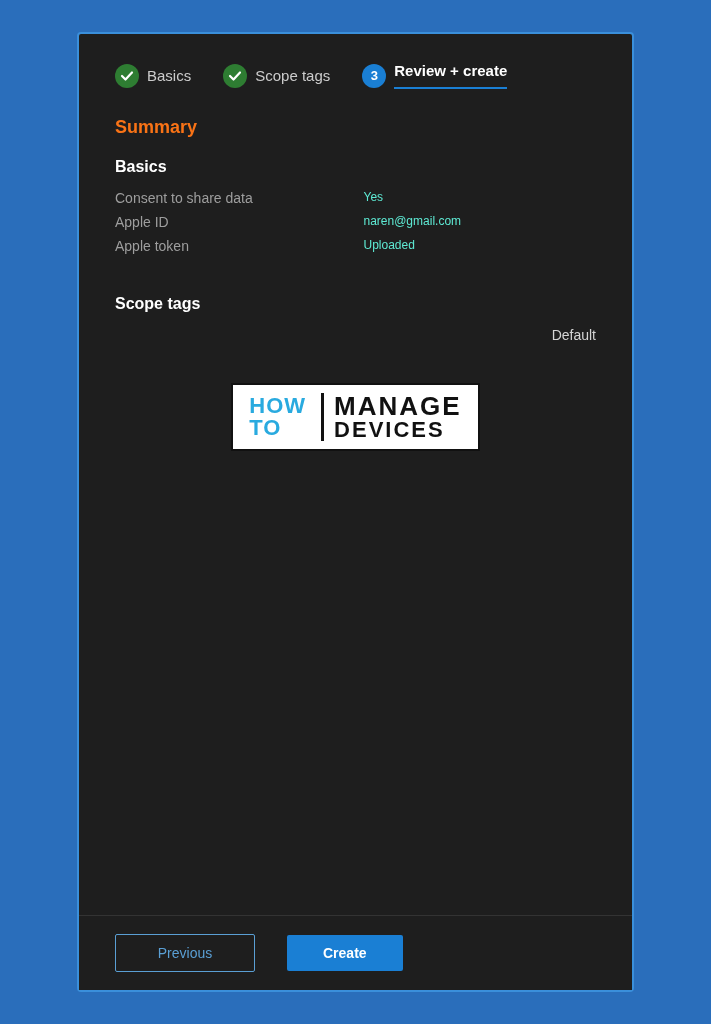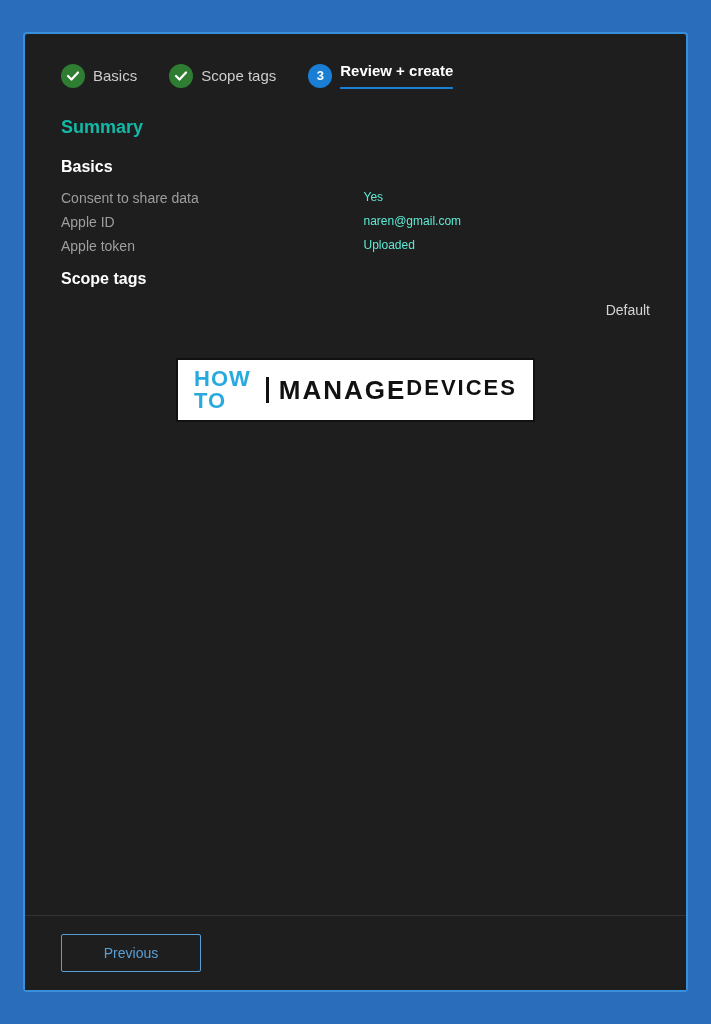--- a/index.html
+++ b/index.html
@@ -5,21 +5,21 @@
     * { box-sizing: border-box; margin: 0; padding: 0; }
     body {
       background: #2a6ebb;
       display: flex;
       justify-content: center;
       align-items: center;
       min-height: 100vh;
       font-family: 'Segoe UI', Arial, sans-serif;
     }
     .window {
-      width: 665px;
+      width: 557px;
       min-height: 960px;
       background: #1e1e1e;
       border: 2px solid #3a8fdb;
       border-radius: 4px;
       display: flex;
       flex-direction: column;
       position: relative;
     }
     .main-content {
       flex: 1;
@@ -72,37 +72,37 @@
       font-weight: 400;
     }
     .step-label.active {
       color: #ffffff;
       font-weight: 700;
       border-bottom: 2px solid #1a7fd4;
       padding-bottom: 8px;
     }
     
     .section-title {
-      color: #14b8a6;
+      color: #f97316;
       font-size: 18px;
       font-weight: 700;
       margin-bottom: 20px;
     }
     .sub-section-title {
       color: #ffffff;
       font-size: 16px;
       font-weight: 700;
       margin-bottom: 14px;
       margin-top: 10px;
     }
     .info-grid {
       display: grid;
       grid-template-columns: 1fr 1fr;
       gap: 8px 16px;
-      margin-bottom: 16px;
+      margin-bottom: 41px;
     }
     .info-label {
       color: #9e9e9e;
       font-size: 14px;
     }
     .info-value {
       color: #5eead4;
       font-size: 12px;
     }
     .scope-tags-section {
@@ -142,21 +142,21 @@
     }
     .logo-to {
       color: #29aadf;
       font-size: 22px;
       font-weight: 900;
       line-height: 1;
       letter-spacing: 1px;
     }
     .logo-manage-devices {
       display: flex;
-      flex-direction: row;
+      flex-direction: column;
       border-left: 3px solid #111;
       padding-left: 10px;
     }
     .logo-manage {
       color: #111;
       font-size: 26px;
       font-weight: 900;
       line-height: 1;
       letter-spacing: 2px;
     }
@@ -260,14 +260,15 @@
           <span class="logo-manage">MANAGE</span>
           <span class="logo-devices">DEVICES</span>
         </div>
       </div>
     </div>
 
   </div>
 
   <div class="footer">
     <button class="btn-previous">Previous</button>
+    <button class="btn-create">Create</button>
   </div>
 </div>
 
 </body></html>

